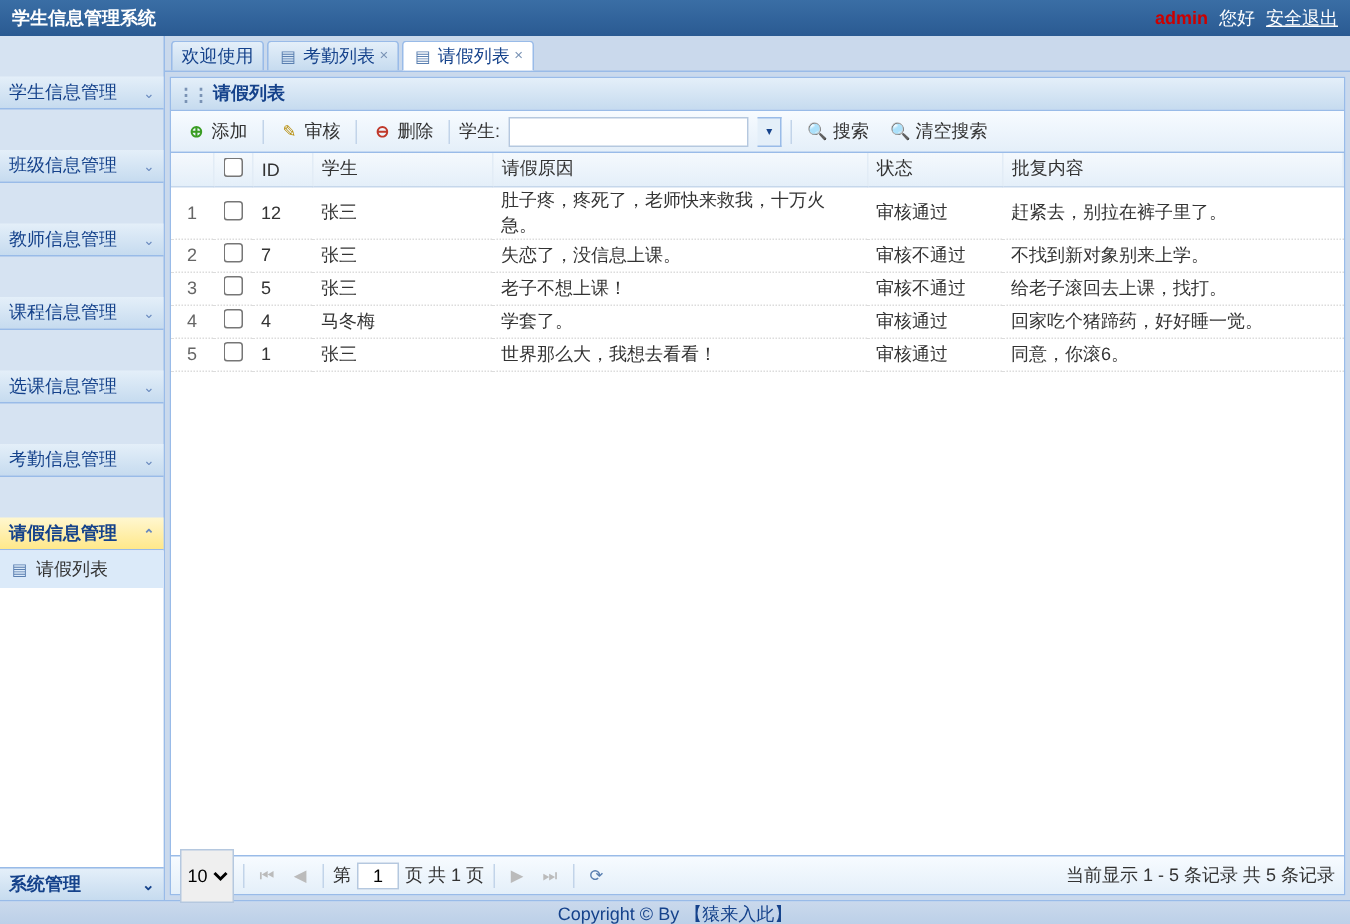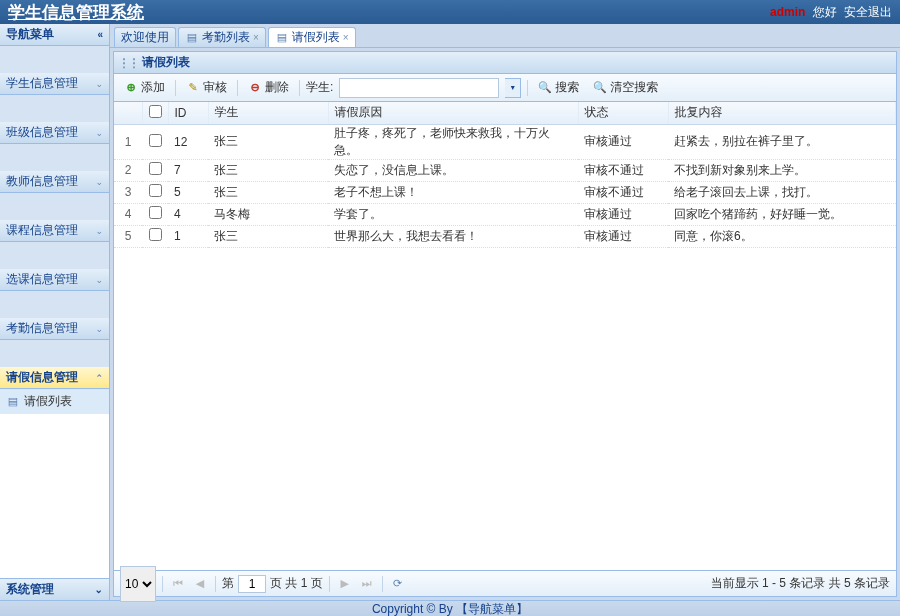--- a/index.html
+++ b/index.html
@@ -1,23 +1,23 @@
 <!DOCTYPE html>
 <html><head>
 <meta charset="utf-8">
 <style>
 * { margin: 0; padding: 0; box-sizing: border-box; font-family: "Microsoft YaHei", Arial, sans-serif; font-size: 12px; }
 html, body { width: 900px; height: 616px; overflow: hidden; background: #fff; }
 
 .header { height: 24px; background: linear-gradient(#3a6ea5, #2a5a92); color: #fff; display: flex; align-items: center; padding: 0 8px; }
-.header-title { font-weight: bold; font-size: 17px; text-decoration: underline; }
+.header-title { font-weight: bold; font-size: 12px; }
 .header-right { margin-left: auto; }
 .header-right span { margin-left: 4px; }
 .admin { color: #c00; font-weight: bold; }
-.logout { cursor: pointer; }
+.logout { text-decoration: underline; cursor: pointer; }
 
 .body { display: flex; height: 576px; }
 
 .sidebar { width: 110px; background: #d6e3f2; border-right: 1px solid #99bbe8; display: flex; flex-direction: column; }
 .nav-header { height: 22px; background: linear-gradient(#e4eff9, #c6dbef); border-bottom: 1px solid #99bbe8; display: flex; align-items: center; padding: 0 6px; font-weight: bold; color: #15428b; }
 .collapse-ico { margin-left: auto; color: #15428b; font-size: 10px; }
 .acc-item { height: 22px; background: linear-gradient(#e4eff9, #c6dbef); border-bottom: 1px solid #99bbe8; display: flex; align-items: center; padding: 0 6px; color: #15428b; cursor: pointer; margin-top: 27px; }
 .acc-item .chev { margin-left: auto; color: #6a8abf; font-size: 9px; }
 .acc-item.active { background: linear-gradient(#fff7d0, #ffe88a); font-weight: bold; }
 .acc-body { flex: 1; background: #fff; }
@@ -79,24 +79,20 @@
   <span class="header-title">学生信息管理系统</span>
   <span class="header-right">
     <span class="admin">admin</span>
     <span>您好</span>
     <span class="logout">安全退出</span>
   </span>
 </div>
 
 <div class="body">
   <div class="sidebar">
-    <div class="nav-header">
-      <span>导航菜单</span>
-      <span class="collapse-ico">«</span>
-    </div>
     <div class="acc-item">
         <span>学生信息管理</span>
         <span class="chev">⌄</span>
       </div>
     <div class="acc-item">
         <span>班级信息管理</span>
         <span class="chev">⌄</span>
       </div>
     <div class="acc-item">
         <span>教师信息管理</span>
@@ -260,14 +256,14 @@
         <span class="pg-btn dis">⏭</span>
         <div class="pg-sep"></div>
         <span class="pg-btn">⟳</span>
         <span class="pg-info">当前显示 1 - 5 条记录 共 5 条记录</span>
       </div>
     </div>
   </div>
 </div>
 
 <div class="footer">
-  <span>Copyright © By 【导航菜单】</span>
+  <span>Copyright © By 【猿来入此】</span>
 </div>
 
 </body></html>

